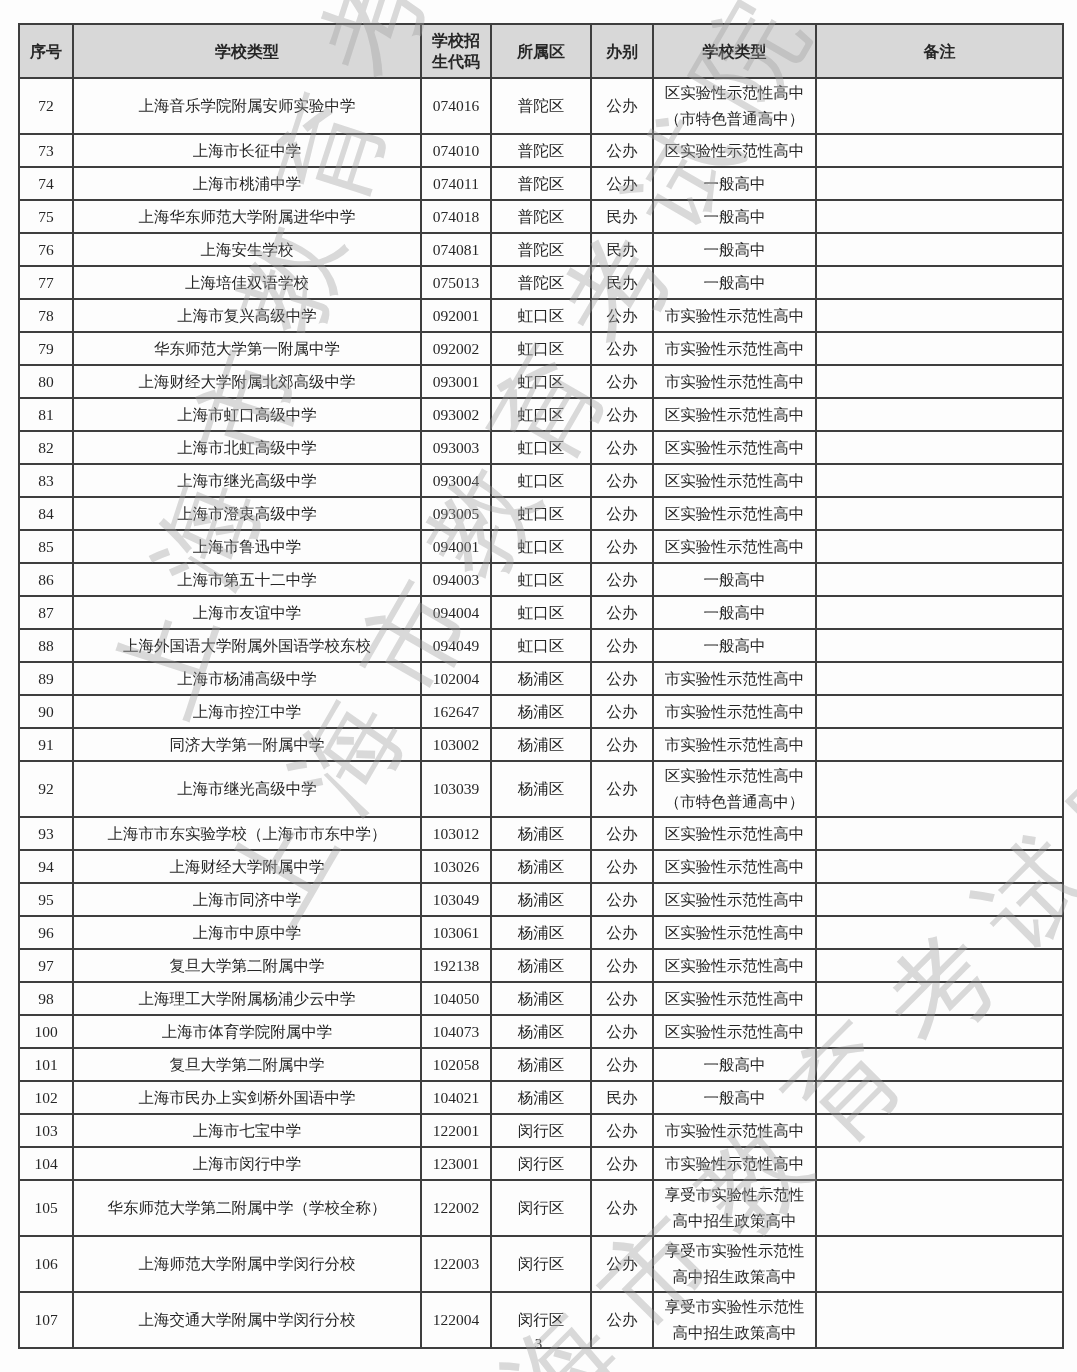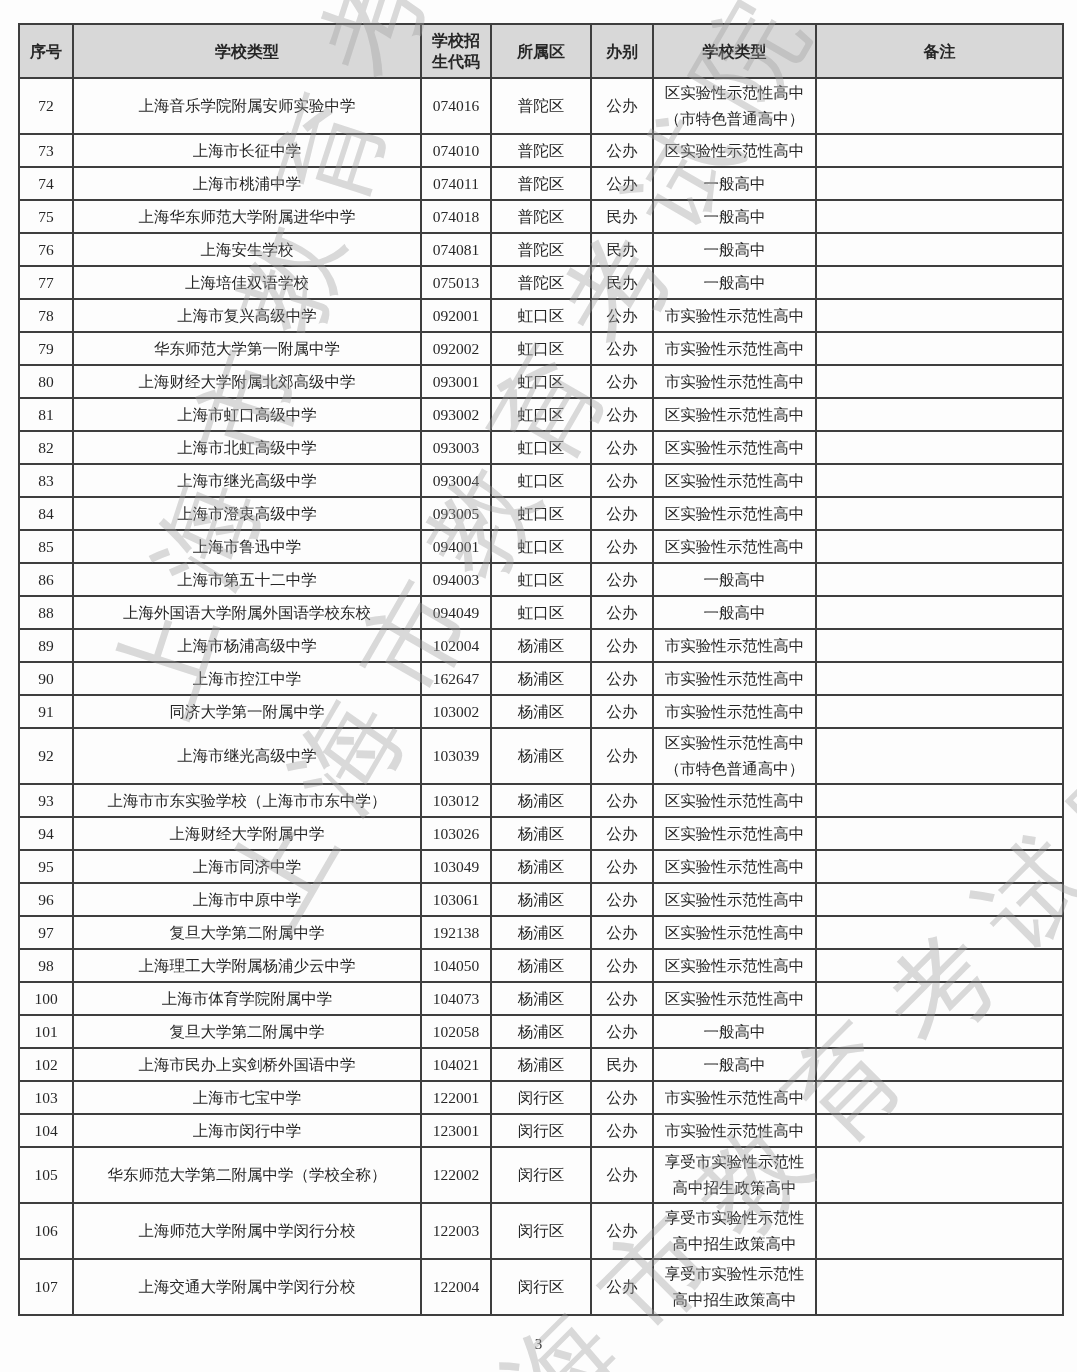--- a/index.html
+++ b/index.html
@@ -241,20 +241,29 @@
         <tr>
       <td class="c-no">86</td>
       <td class="c-name">上海市第五十二中学</td>
       <td class="c-code">094003</td>
       <td class="c-district">虹口区</td>
       <td class="c-own">公办</td>
       <td class="c-type">一般高中</td>
       <td class="c-remark"></td>
     </tr>
         <tr>
+      <td class="c-no">87</td>
+      <td class="c-name">上海市友谊中学</td>
+      <td class="c-code">094004</td>
+      <td class="c-district">虹口区</td>
+      <td class="c-own">公办</td>
+      <td class="c-type">一般高中</td>
+      <td class="c-remark"></td>
+    </tr>
+        <tr>
       <td class="c-no">88</td>
       <td class="c-name">上海外国语大学附属外国语学校东校</td>
       <td class="c-code">094049</td>
       <td class="c-district">虹口区</td>
       <td class="c-own">公办</td>
       <td class="c-type">一般高中</td>
       <td class="c-remark"></td>
     </tr>
         <tr>
       <td class="c-no">89</td>

